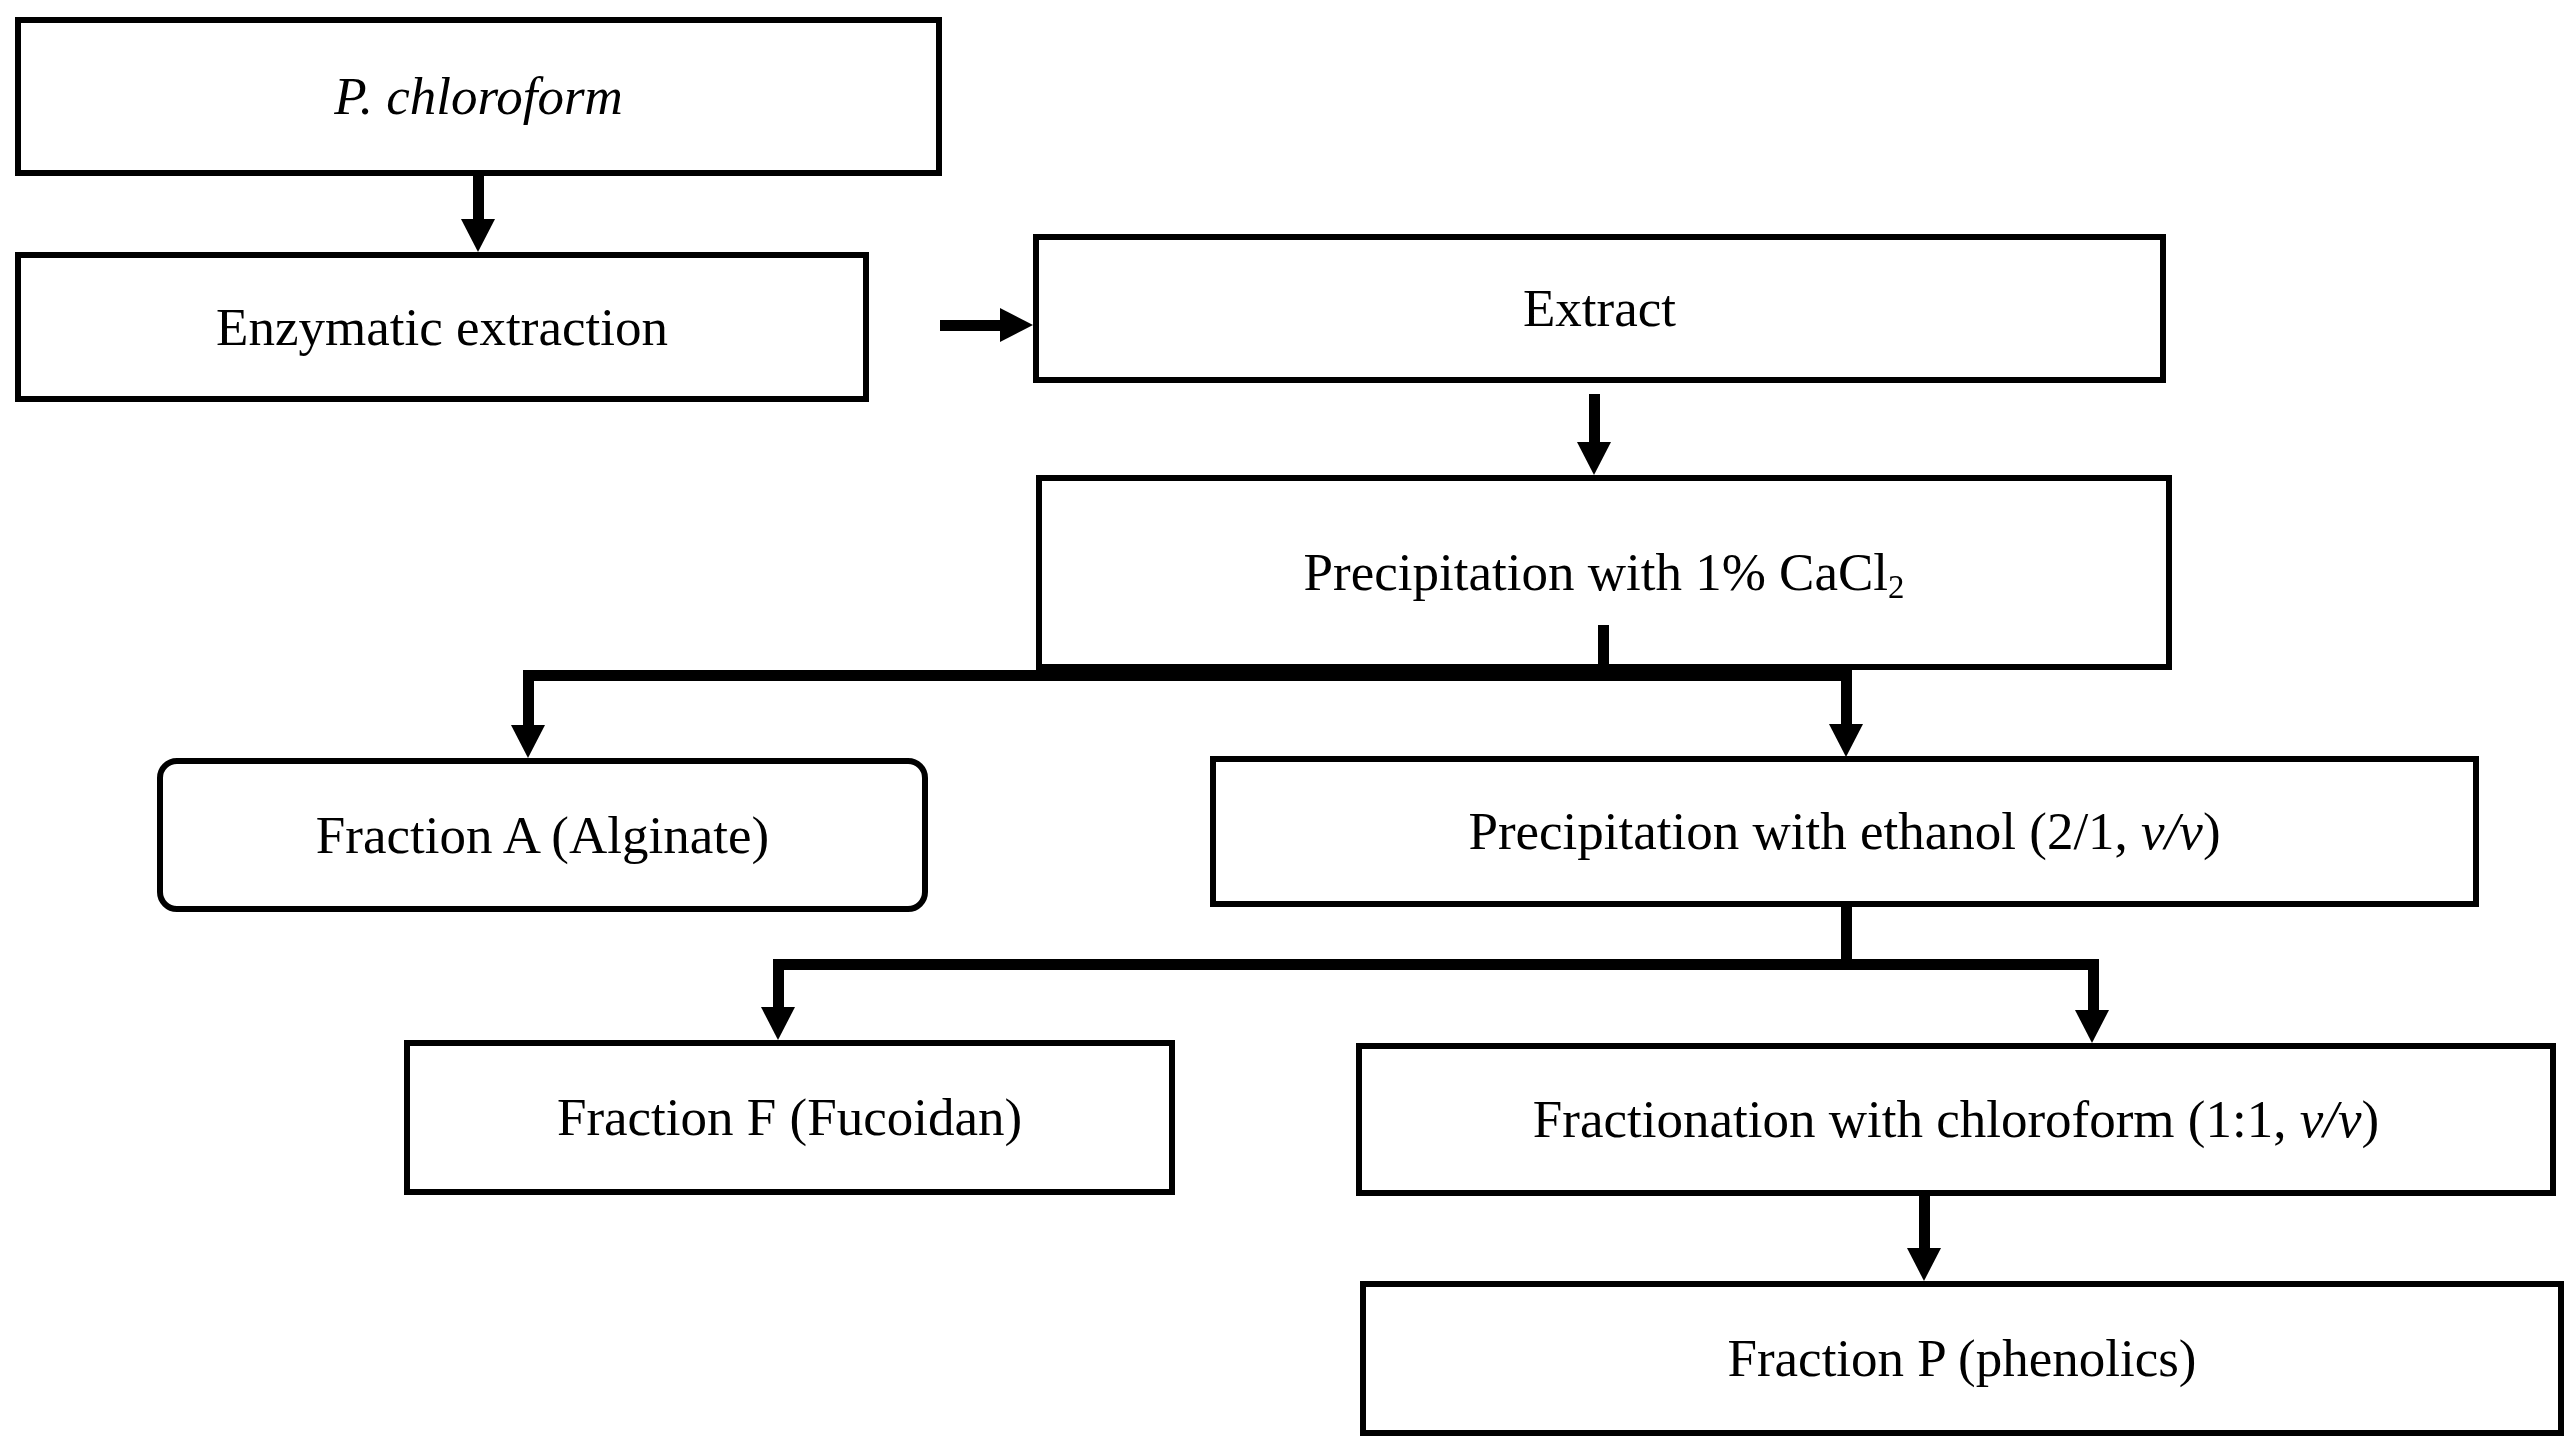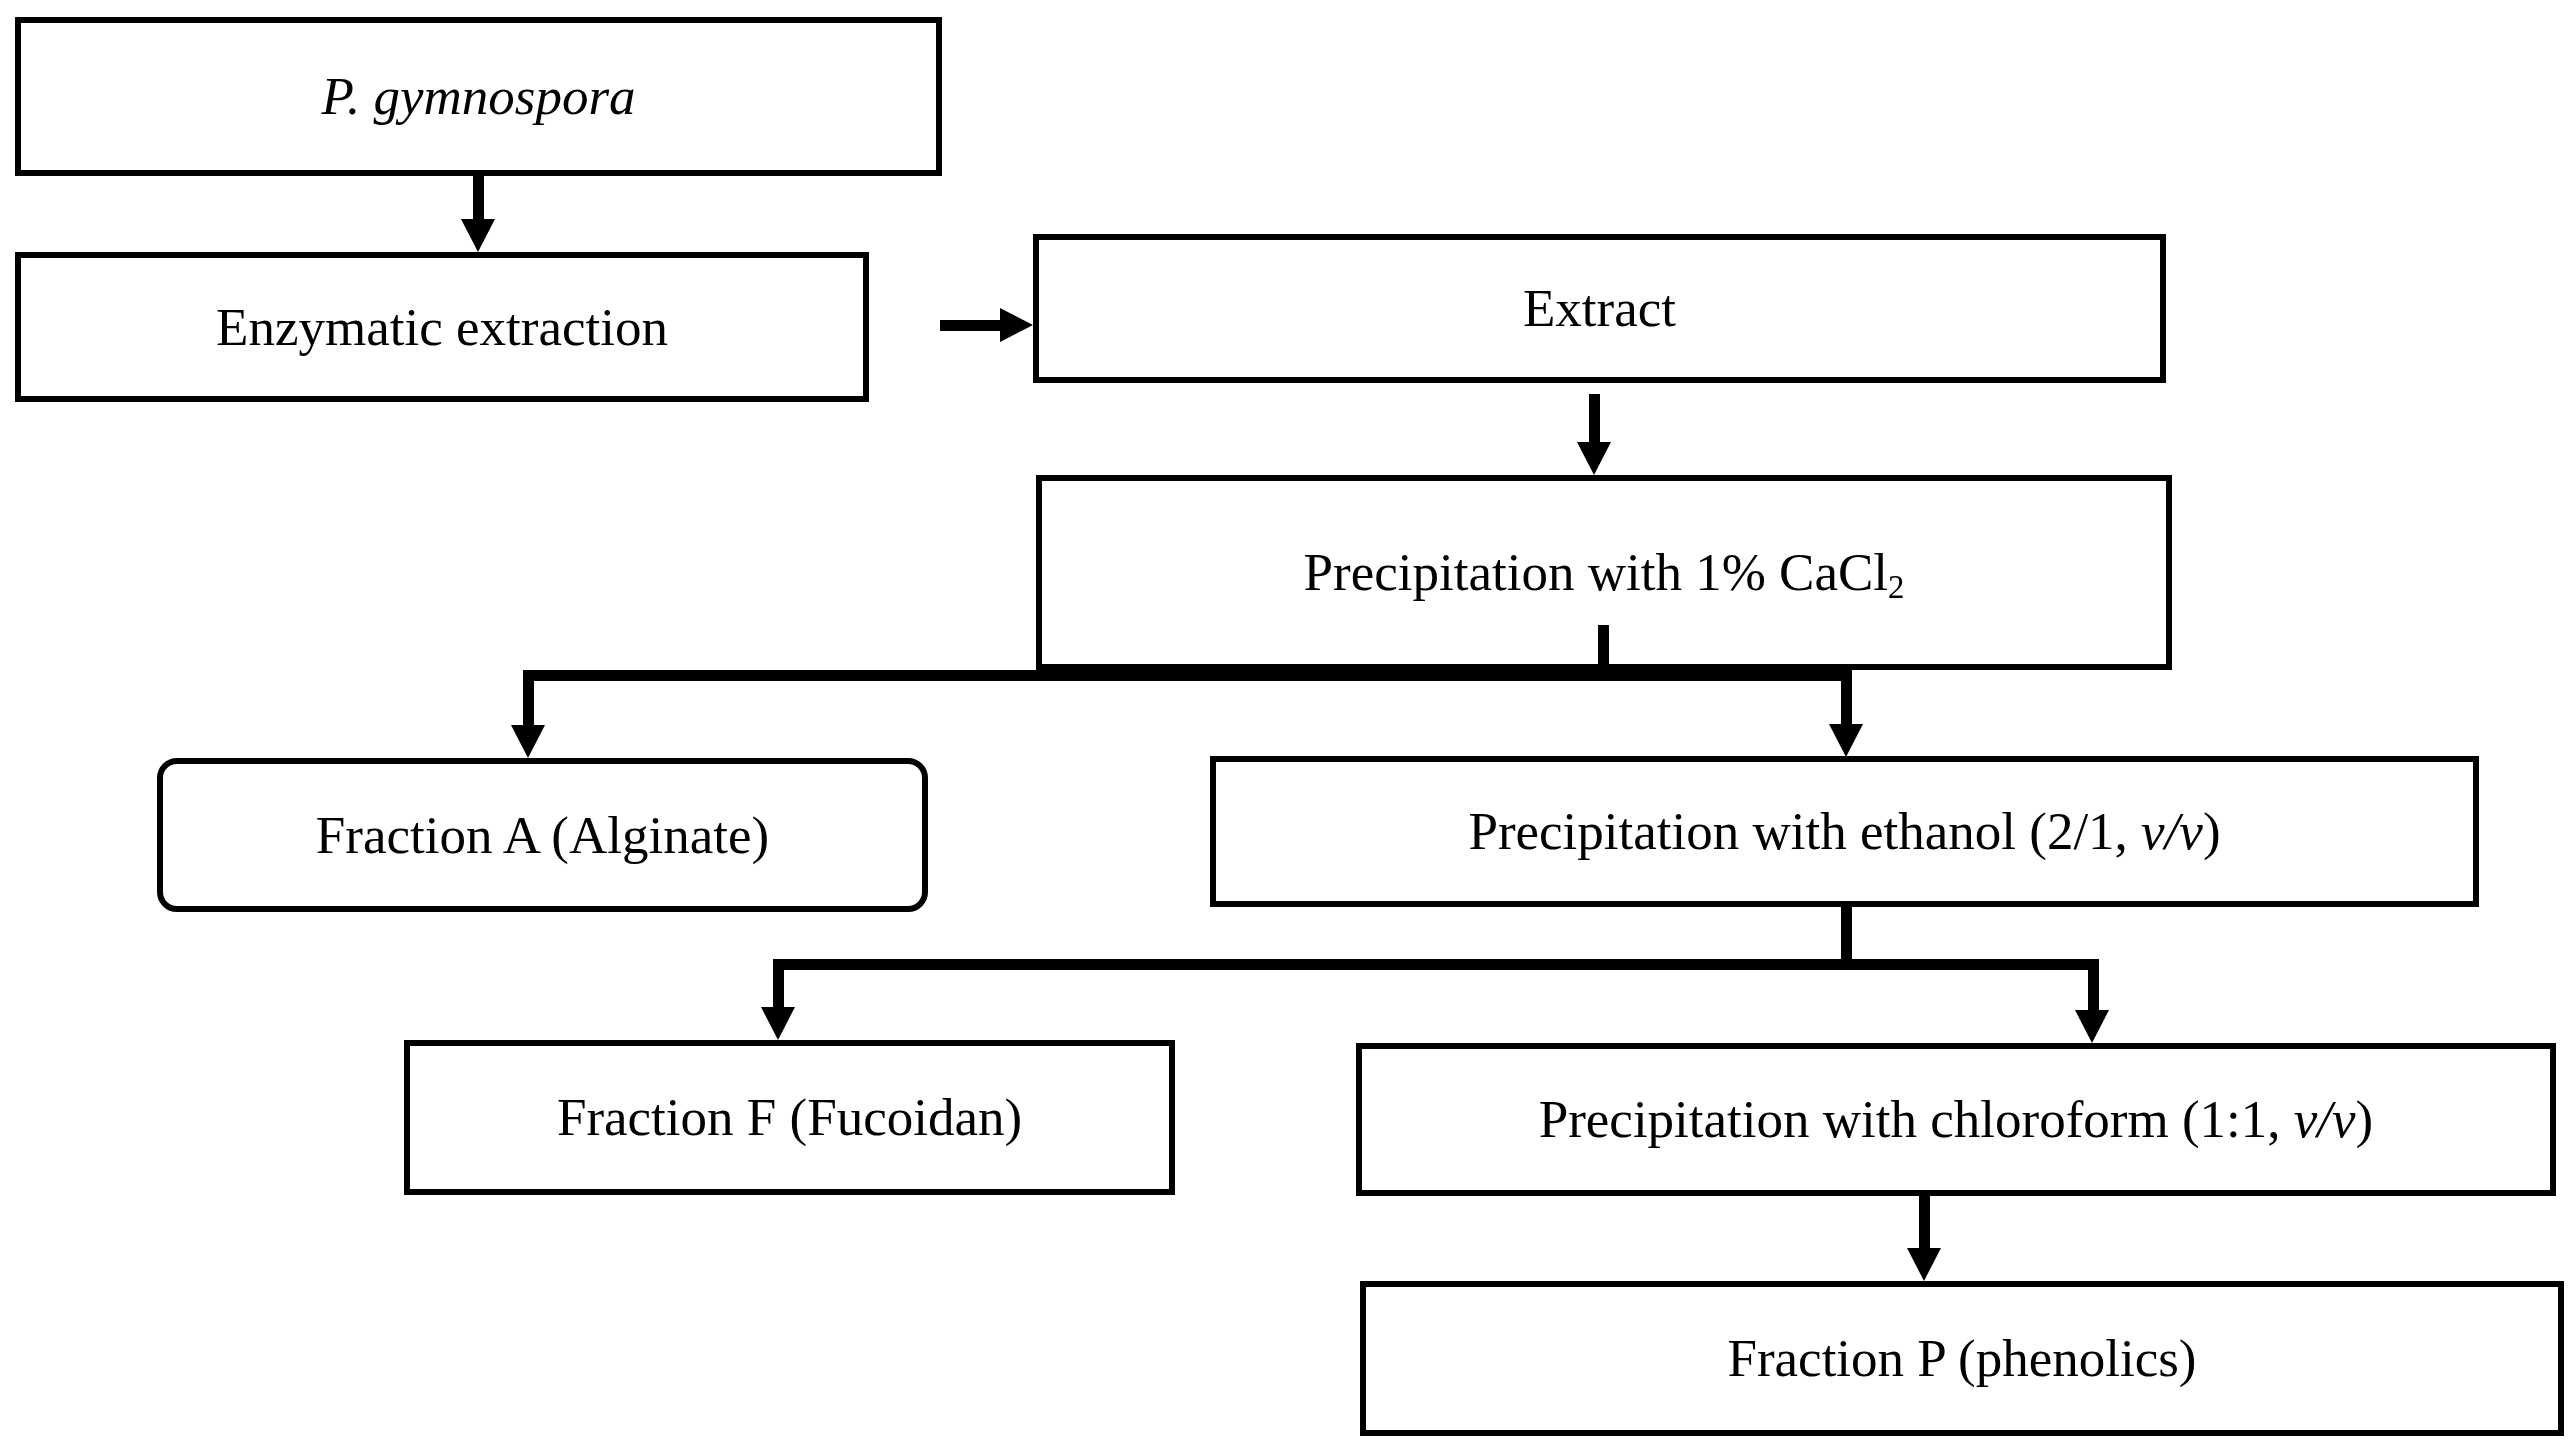--- a/index.html
+++ b/index.html
@@ -73,21 +73,21 @@
   #a5-rhead{left:2075px; top:1010px;}
   #a6-stem {left:1919px; top:1195px; width:11px;   height:55px;}
   #a6-head {left:1907px; top:1248px;}
 </style>
 </head>
 <body>
 
 <div id="canvas">
 
   <div class="node" id="n-pgym">
-    <span class="it">P. gymnospora</span>
+    <span class="it">P. chloroform</span>
   </div>
 
   <div class="node" id="n-enzymatic">
     <span>Enzymatic extraction</span>
   </div>
 
   <div class="node" id="n-extract">
     <span>Extract</span>
   </div>
 
@@ -101,21 +101,21 @@
 
   <div class="node" id="n-ethanol">
     <span><span>Precipitation with ethanol (2/1, </span><span class="it">v/v</span><span>)</span></span>
   </div>
 
   <div class="node" id="n-fraction-f">
     <span>Fraction F (Fucoidan)</span>
   </div>
 
   <div class="node" id="n-chloroform">
-    <span><span>Precipitation with chloroform (1:1, </span><span class="it">v/v</span><span>)</span></span>
+    <span><span>Fractionation with chloroform (1:1, </span><span class="it">v/v</span><span>)</span></span>
   </div>
 
   <div class="node" id="n-fraction-p">
     <span>Fraction P (phenolics)</span>
   </div>
 
   <div class="line" id="a1-stem"></div>
   <div class="ah-down" id="a1-head"></div>
 
   <div class="line" id="a2-stem"></div>

